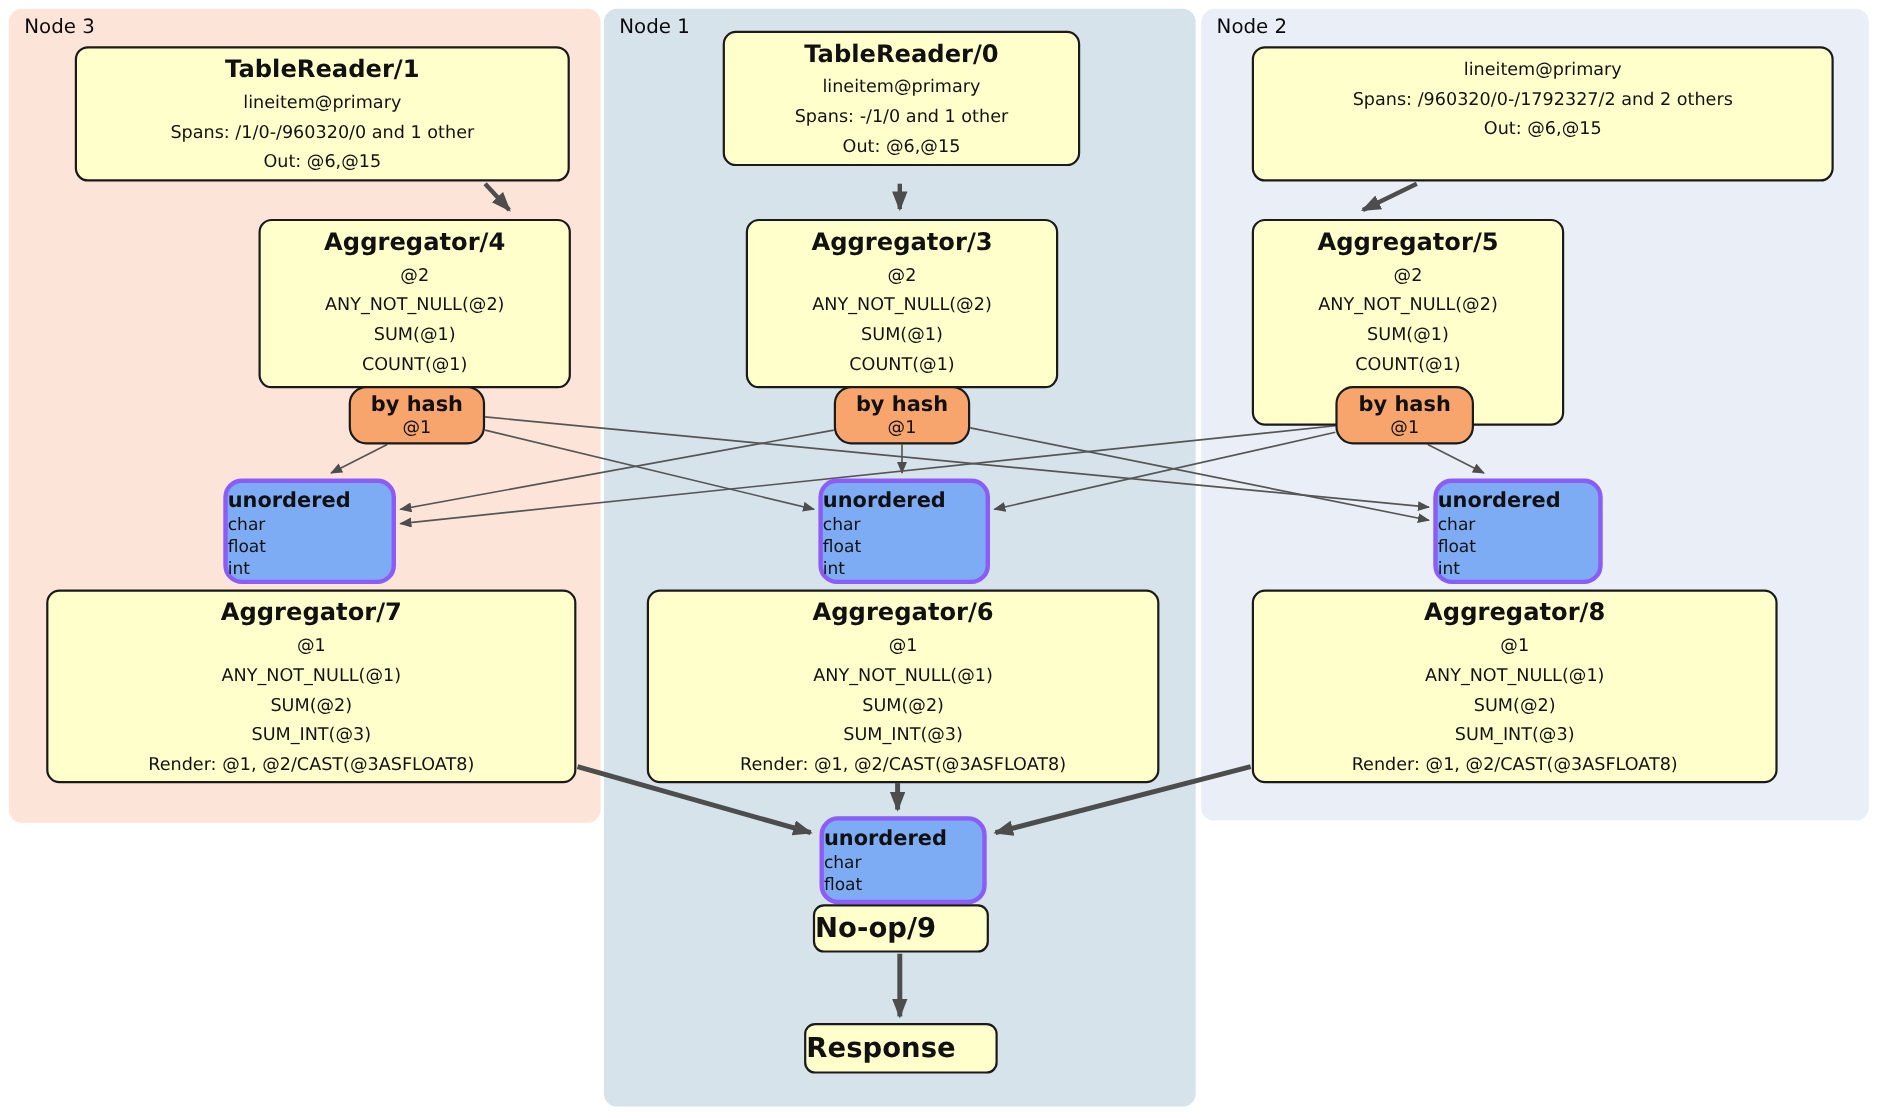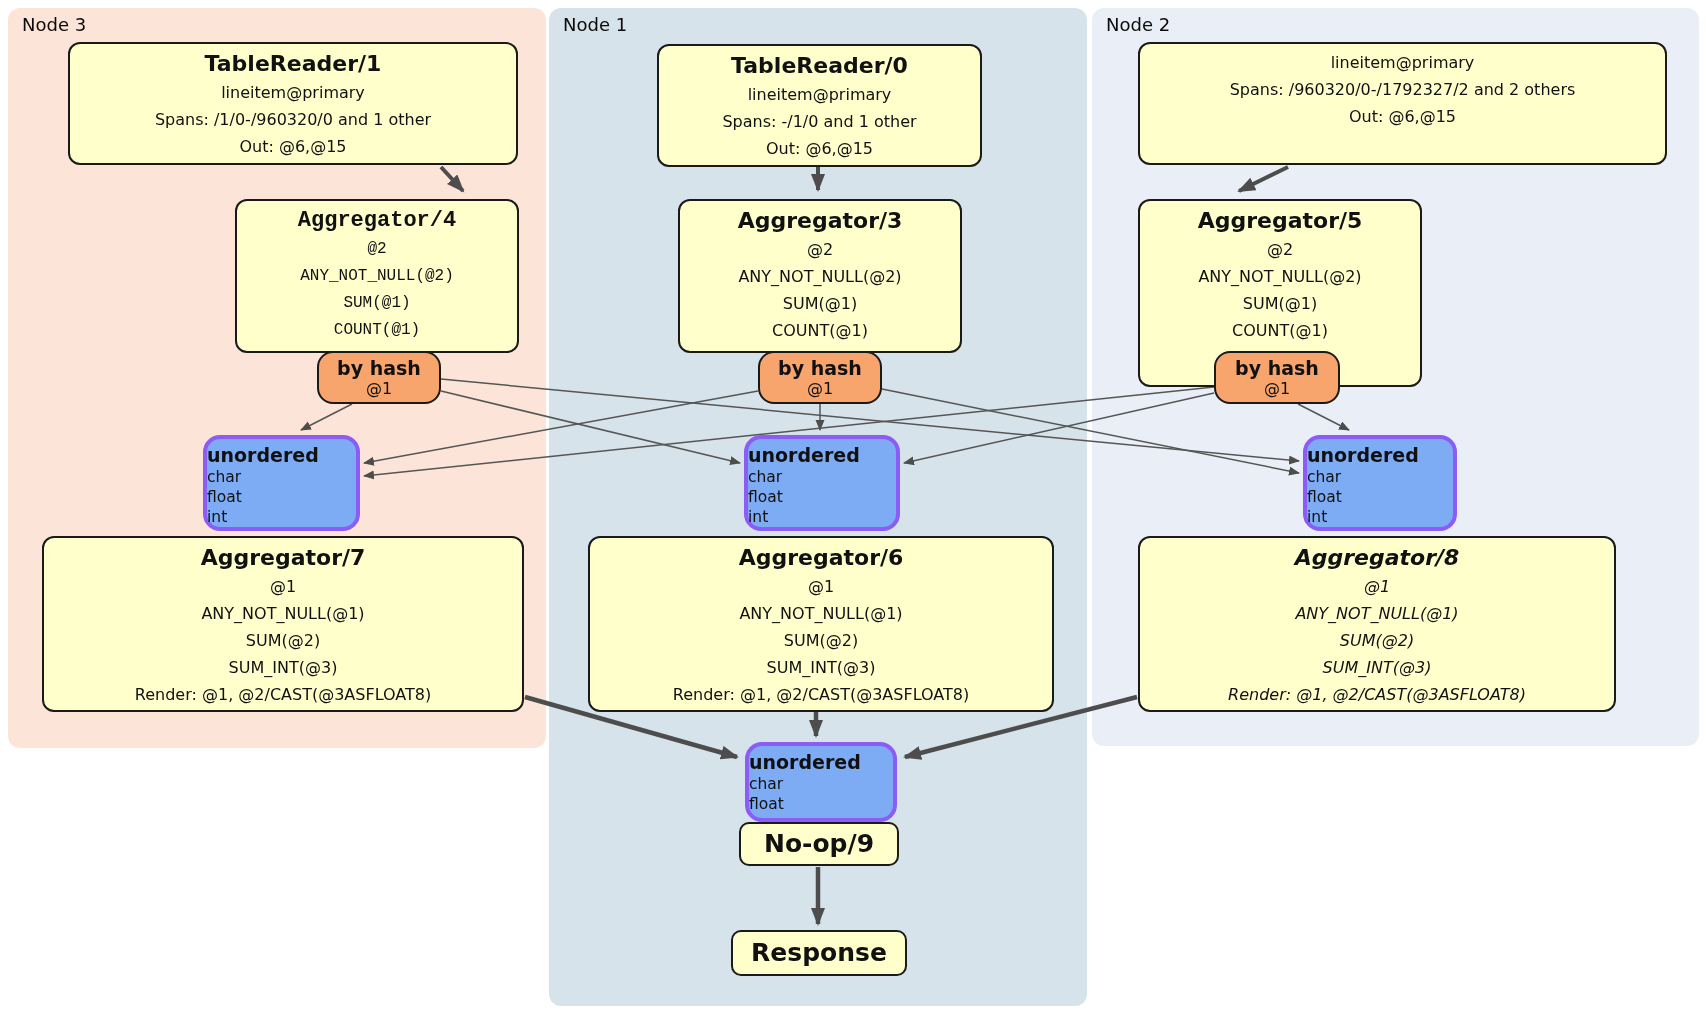--- a/index.html
+++ b/index.html
@@ -41,37 +41,37 @@
   .unordbox{
     position:absolute;z-index:3;box-sizing:border-box;
     background:var(--box-blue);border:4px solid #8b5cf6;border-radius:17px;
     padding-top:4px;
   }
   .unordbox .title{font-weight:bold;font-size:19px;line-height:24px;}
   .unordbox .item{font-size:15.5px;line-height:20px;}
   .pillbox{
     position:absolute;z-index:5;box-sizing:border-box;
     background:var(--box-yellow);border:2px solid #1a1a1a;border-radius:10px;
-    text-align:center;font-weight:bold;
+    text-align:left;font-weight:bold;
   }
   #box-tr1{left:68px;top:42px;width:450px;height:123px;}
-  #box-tr0{left:657px;top:44px;width:325px;height:123px;}
+  #box-tr0{left:657px;top:28px;width:325px;height:123px;}
   #box-tr2{left:1138px;top:42px;width:529px;height:123px;}
-  #box-agg4{left:235px;top:199px;width:284px;height:154px;font-family:Liberation Mono, monospace;}
+  #box-agg4{left:235px;top:199px;width:284px;height:154px;}
   #box-agg3{left:678px;top:199px;width:284px;height:154px;}
   #box-agg5{left:1138px;top:199px;width:284px;height:188px;}
   #box-hash3{left:317px;top:351px;width:124px;height:53px;}
   #box-hash1{left:758px;top:351px;width:124px;height:53px;}
   #box-hash2{left:1214px;top:351px;width:126px;height:53px;}
   #box-unord3{left:203px;top:435px;width:157px;height:96px;}
   #box-unord1{left:744px;top:435px;width:156px;height:96px;}
   #box-unord2{left:1303px;top:435px;width:154px;height:96px;}
   #box-agg7{left:42px;top:536px;width:482px;height:176px;}
   #box-agg6{left:588px;top:536px;width:466px;height:176px;}
-  #box-agg8{left:1138px;top:536px;width:478px;height:176px;font-style:italic;}
+  #box-agg8{left:1138px;top:536px;width:478px;height:176px;}
   #box-unordf{left:745px;top:742px;width:152px;height:80px;}
   #box-noop{left:739px;top:822px;width:160px;height:44px;font-size:25px;line-height:40px;}
   #box-resp{left:731px;top:930px;width:176px;height:46px;font-size:25px;line-height:42px;}
 </style>
 </head>
 <body>
 
 <div id="canvas">
 
   <div class="panel" id="panel-node3">

